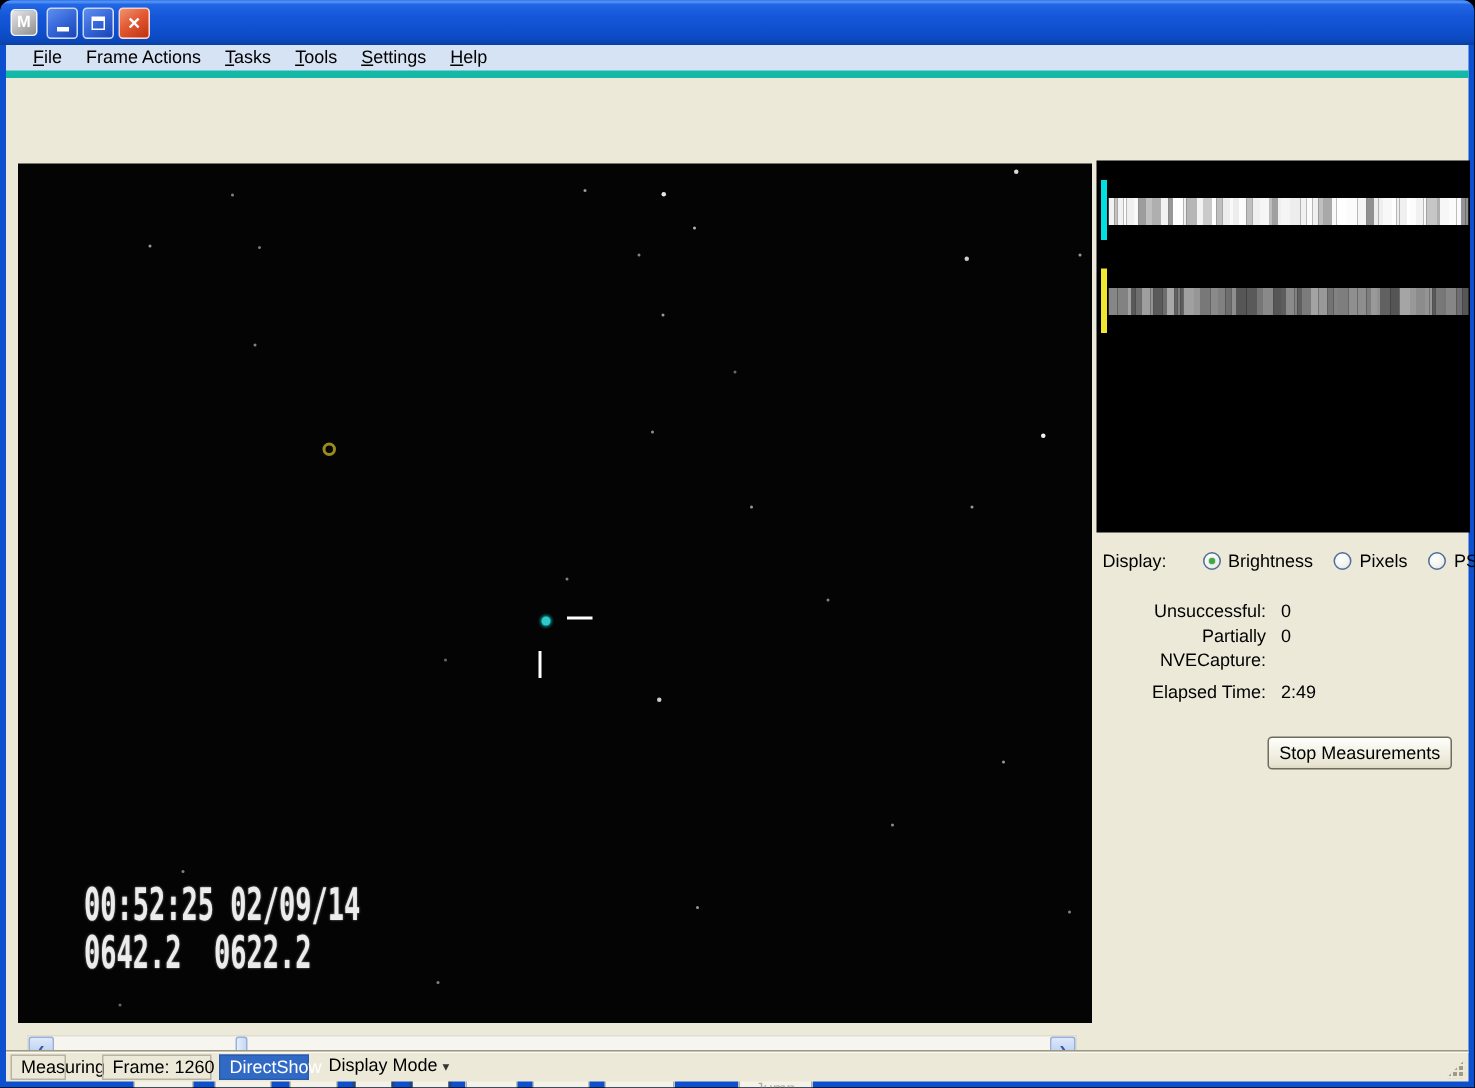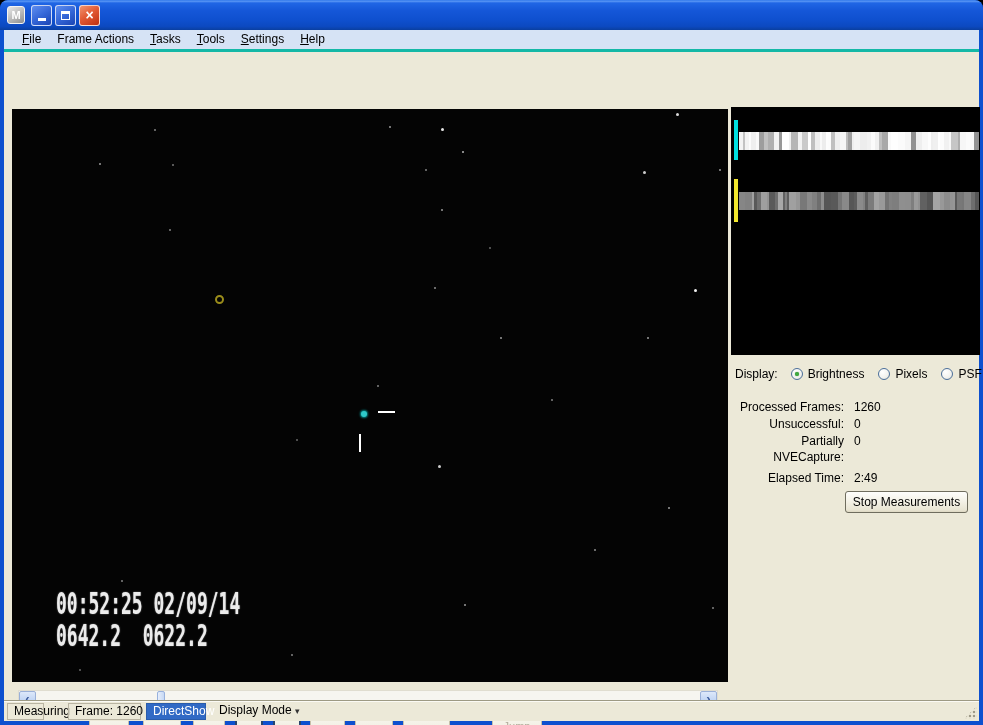--- a/index.html
+++ b/index.html
@@ -19,21 +19,21 @@
   .winbtn { width:21px; height:21px; border-radius:3px; border:1px solid rgba(255,255,255,.75);
     display:flex; align-items:center; justify-content:center; cursor:default; }
   .winbtn.min, .winbtn.max { background:linear-gradient(145deg,#5f8ef0 0%,#3567d8 50%,#1b44b4 100%); }
   .winbtn.close { background:linear-gradient(145deg,#f0936f 0%,#e25a34 45%,#c03010 100%); }
   .glyph-min { width:8px; height:3px; background:#fff; margin-top:9px; }
   .glyph-max { width:9px; height:9px; border:1px solid #fff; border-top:3px solid #fff; }
   .glyph-close { color:#fff; font-weight:bold; font-size:14px; line-height:1; margin-top:-1px; }
 
   
   .menubar { position:absolute; left:4px; right:4px; top:30px; height:22px; background:#d6e3f5;
-    border-bottom:3px solid #14b8a6; display:flex; align-items:center; padding-left:10px; }
+    border-bottom:5px solid #14b8a6; display:flex; align-items:center; padding-left:10px; }
   .menu-item { font-size:12px; color:#000; padding:0 8px; line-height:21px; }
   .menu-item u { text-decoration:underline; }
 
   
   .client { position:absolute; left:4px; right:4px; top:52px; height:648px; background:#ece9d8; }
 
   
   .video { position:absolute; left:8px; top:57px; width:716px; height:573px; background:#040404; overflow:hidden; }
   .star { position:absolute; background:#fff; border-radius:50%; }
   .marker-target { position:absolute; width:6px; height:6px; border-radius:50%; box-shadow:0 0 2px 1px rgba(0,220,220,.6); }
@@ -45,21 +45,21 @@
     text-shadow:0 0 2px rgba(255,255,255,.55); white-space:pre; }
 
   
   .graph { position:absolute; left:727px; top:55px; width:249px; height:248px; background:#000; }
   .strip { position:absolute; left:8px; width:240px; height:18px; overflow:hidden; }
   .strip .bar { position:absolute; top:0; bottom:0; }
   .tmark { position:absolute; left:3px; width:4px; }
 
   
   .display-row { position:absolute; left:731px; top:315px; display:flex; align-items:center; font-size:12px; color:#000; }
-  .display-row .dlabel { margin-right:13px; }
+  .display-row .dlabel { margin-right:24px; }
   .radio-opt { display:flex; align-items:center; margin-right:14px; }
   .radio { width:12px; height:12px; border-radius:50%; border:1px solid #4b6f9a;
     background:radial-gradient(circle at 35% 30%, #fff 0%, #f2f2ee 60%, #d8d8cf 100%); margin-right:5px; position:relative; }
   .radio.sel::after { content:""; position:absolute; left:3px; top:3px; width:4px; height:4px; border-radius:50%;
     background:#3faa3f; box-shadow:0 0 1px #2c7a2c; }
   .rlabel { font-size:12px; }
 
   
   .stats { position:absolute; left:733px; top:347px; width:238px; font-size:12px; color:#000; }
   .stat-row { display:flex; line-height:16px; margin-bottom:1px; }
@@ -305,24 +305,20 @@
           </span>
           <span class="radio-opt">
             <span class="radio"></span>
             <span class="rlabel">PSF</span>
           </span>
         </span>
     </div>
 
     <div class="stats">
         <div class="stat-row">
-          <span class="sl">Processed Frames:</span>
-          <span class="sv">1260</span>
-        </div>
-        <div class="stat-row">
           <span class="sl">Unsuccessful:</span>
           <span class="sv">0</span>
         </div>
         <div class="stat-row">
           <span class="sl">Partially NVECapture:</span>
           <span class="sv">0</span>
         </div>
         <div class="stat-row spaced">
           <span class="sl">Elapsed Time:</span>
           <span class="sv">2:49</span>

